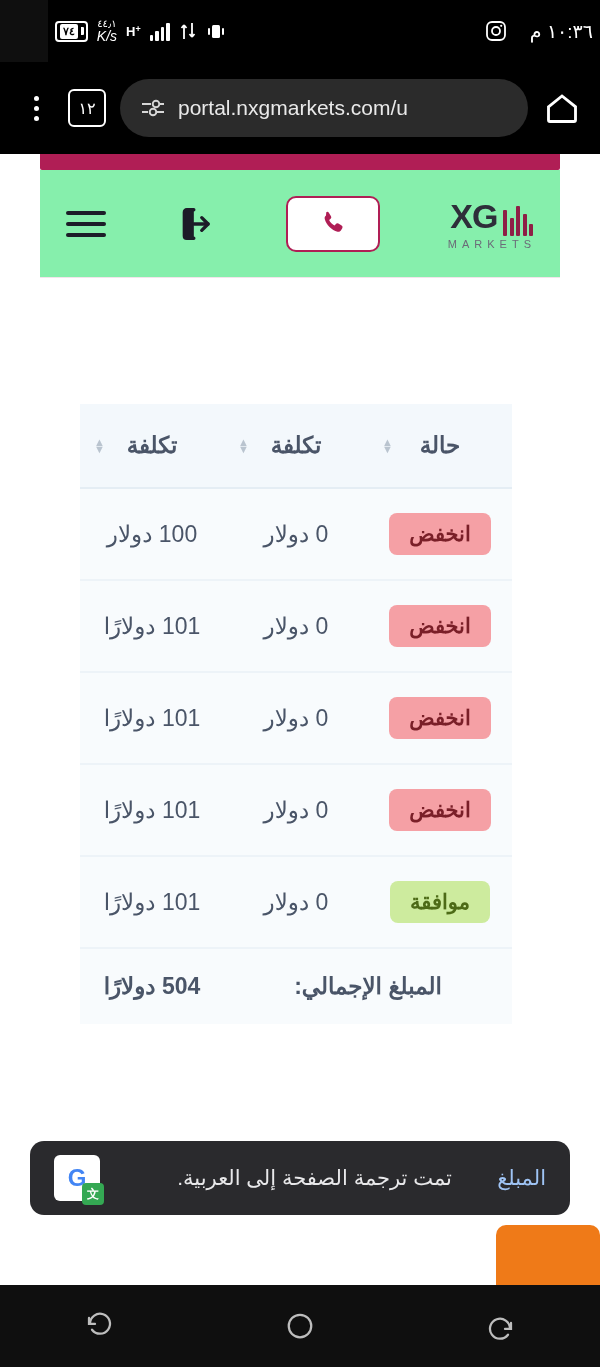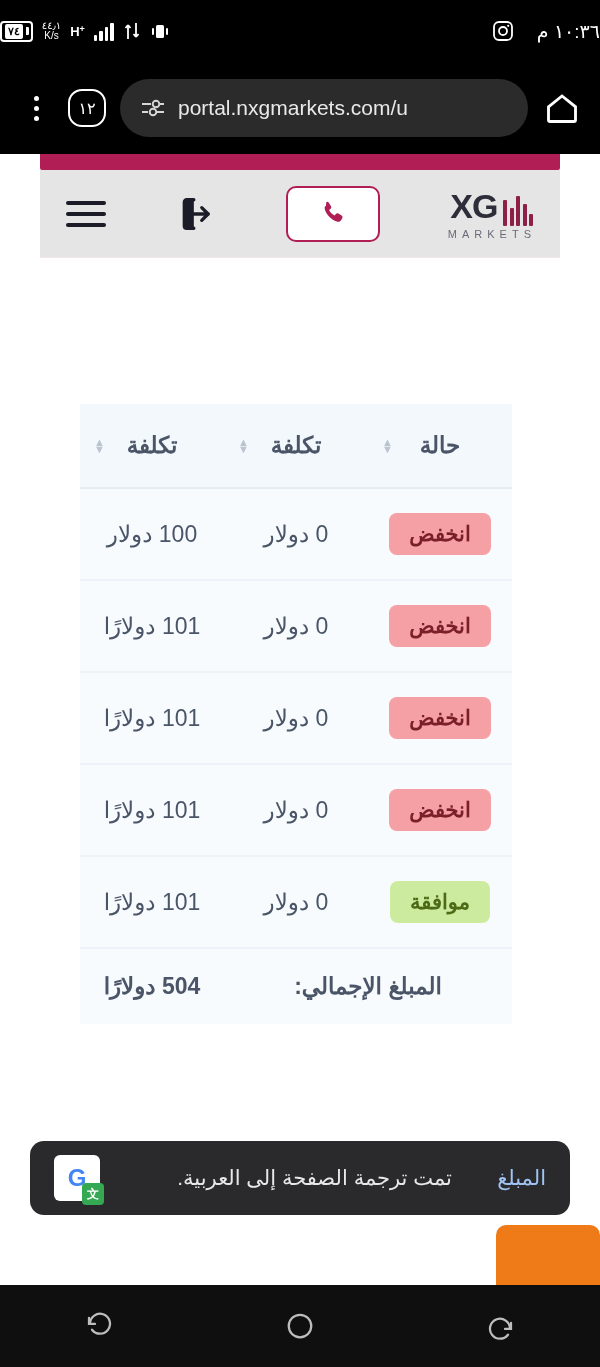--- a/index.html
+++ b/index.html
@@ -14,42 +14,43 @@
     width: 600px; height: 1367px;
     background: #0f0f0f;
     display: flex; flex-direction: column;
   }
 
   
   .statusbar {
     height: 62px; background: #000;
     display: flex; align-items: center;
     justify-content: space-between;
-    padding: 0 0;
+    padding: 0 7px;
     color: #fff;
     direction: ltr;
+    margin-left: 48px;
   }
   .sb-left { display: flex; align-items: center; gap: 9px; }
   .sb-right { display: flex; align-items: center; gap: 22px; }
   .battery-chip {
     display: flex; align-items: center; gap: 2px;
     border: 2px solid #fff; border-radius: 4px;
     padding: 1px 2px 1px 3px; height: 21px;
   }
   .battery-chip .cap {
     width: 3px; height: 8px; background: #fff; border-radius: 0 1px 1px 0;
     margin-left: 1px;
   }
   .battery-num {
     background: #fff; color: #000; font-size: 11px; font-weight: 700;
     border-radius: 2px; padding: 0 3px; line-height: 15px;
   }
   .netspeed { display: flex; flex-direction: column; align-items: center; line-height: 1; }
   .netspeed .v { font-size: 10px; }
-  .netspeed .u { font-size: 10px; }
+  .netspeed .u { font-size: 14px; font-style: italic; }
   .hplus { display: flex; align-items: flex-start; font-size: 13px; font-weight: 700; line-height: 1; }
   .hplus sup { font-size: 9px; }
   .bars { display: flex; align-items: flex-end; gap: 2px; height: 20px; }
   .bars i { width: 3.5px; background: #fff; display: block; border-radius: 1px; }
   .bars i:nth-child(1) { height: 6px; }
   .bars i:nth-child(2) { height: 10px; }
   .bars i:nth-child(3) { height: 14px; }
   .bars i:nth-child(4) { height: 18px; }
   .sb-clock { font-size: 19px; letter-spacing: .5px; }
   .ico-svg { display: block; }
@@ -60,21 +61,21 @@
     display: flex; align-items: center;
     padding: 0 18px; gap: 14px;
     direction: ltr;
   }
   .kebab {
     width: 36px; display: flex; flex-direction: column;
     align-items: center; gap: 5px; flex: 0 0 auto;
   }
   .kebab span { width: 5px; height: 5px; border-radius: 50%; background: #fff; display: block; }
   .tabcount {
-    width: 38px; height: 38px; border: 2.5px solid #fff; border-radius: 14px;
+    width: 38px; height: 38px; border: 2.5px solid #fff; border-radius: 6px;
     color: #fff; font-size: 16px; display: flex; align-items: center; justify-content: center;
     flex: 0 0 auto;
   }
   .urlbar {
     flex: 1 1 auto; height: 58px; background: #2b2b2b; border-radius: 29px;
     display: flex; align-items: center; gap: 12px; padding: 0 20px;
     overflow: hidden;
   }
   .urlbar .urltext {
     color: #e9e9e9; font-size: 21px; white-space: nowrap; overflow: hidden;
@@ -89,22 +90,22 @@
   .page-bg { position: absolute; inset: 0; background: #ffffff; }
   .promo-bar {
     position: absolute; top: -6px; left: 40px; right: 40px; height: 22px;
     background: #b01e55; border-radius: 0 0 2px 2px;
   }
   .promo-bar .ptext {
     color: #fff; font-size: 15px; text-align: center; line-height: 12px;
     overflow: hidden; height: 14px;
   }
   .site-header {
-    position: absolute; top: 16px; left: 40px; right: 40px; height: 88px;
-    background: #e5e5e5;
+    position: absolute; top: 16px; left: 40px; right: 40px; height: 108px;
+    background: #86efac;
     display: flex; align-items: center; justify-content: space-between;
     padding: 0 24px;
     border-bottom: 1px solid #f3e4ea;
   }
   .logo { display: flex; flex-direction: column; align-items: center; gap: 2px; }
   .logo-row { display: flex; align-items: flex-end; gap: 6px; }
   .logo-bars { display: flex; align-items: flex-end; gap: 2.5px; height: 34px; }
   .logo-bars i { width: 4px; background: #8e1f46; display: block; border-radius: 1px; }
   .logo-bars i:nth-child(1){height:12px}
   .logo-bars i:nth-child(2){height:22px}

